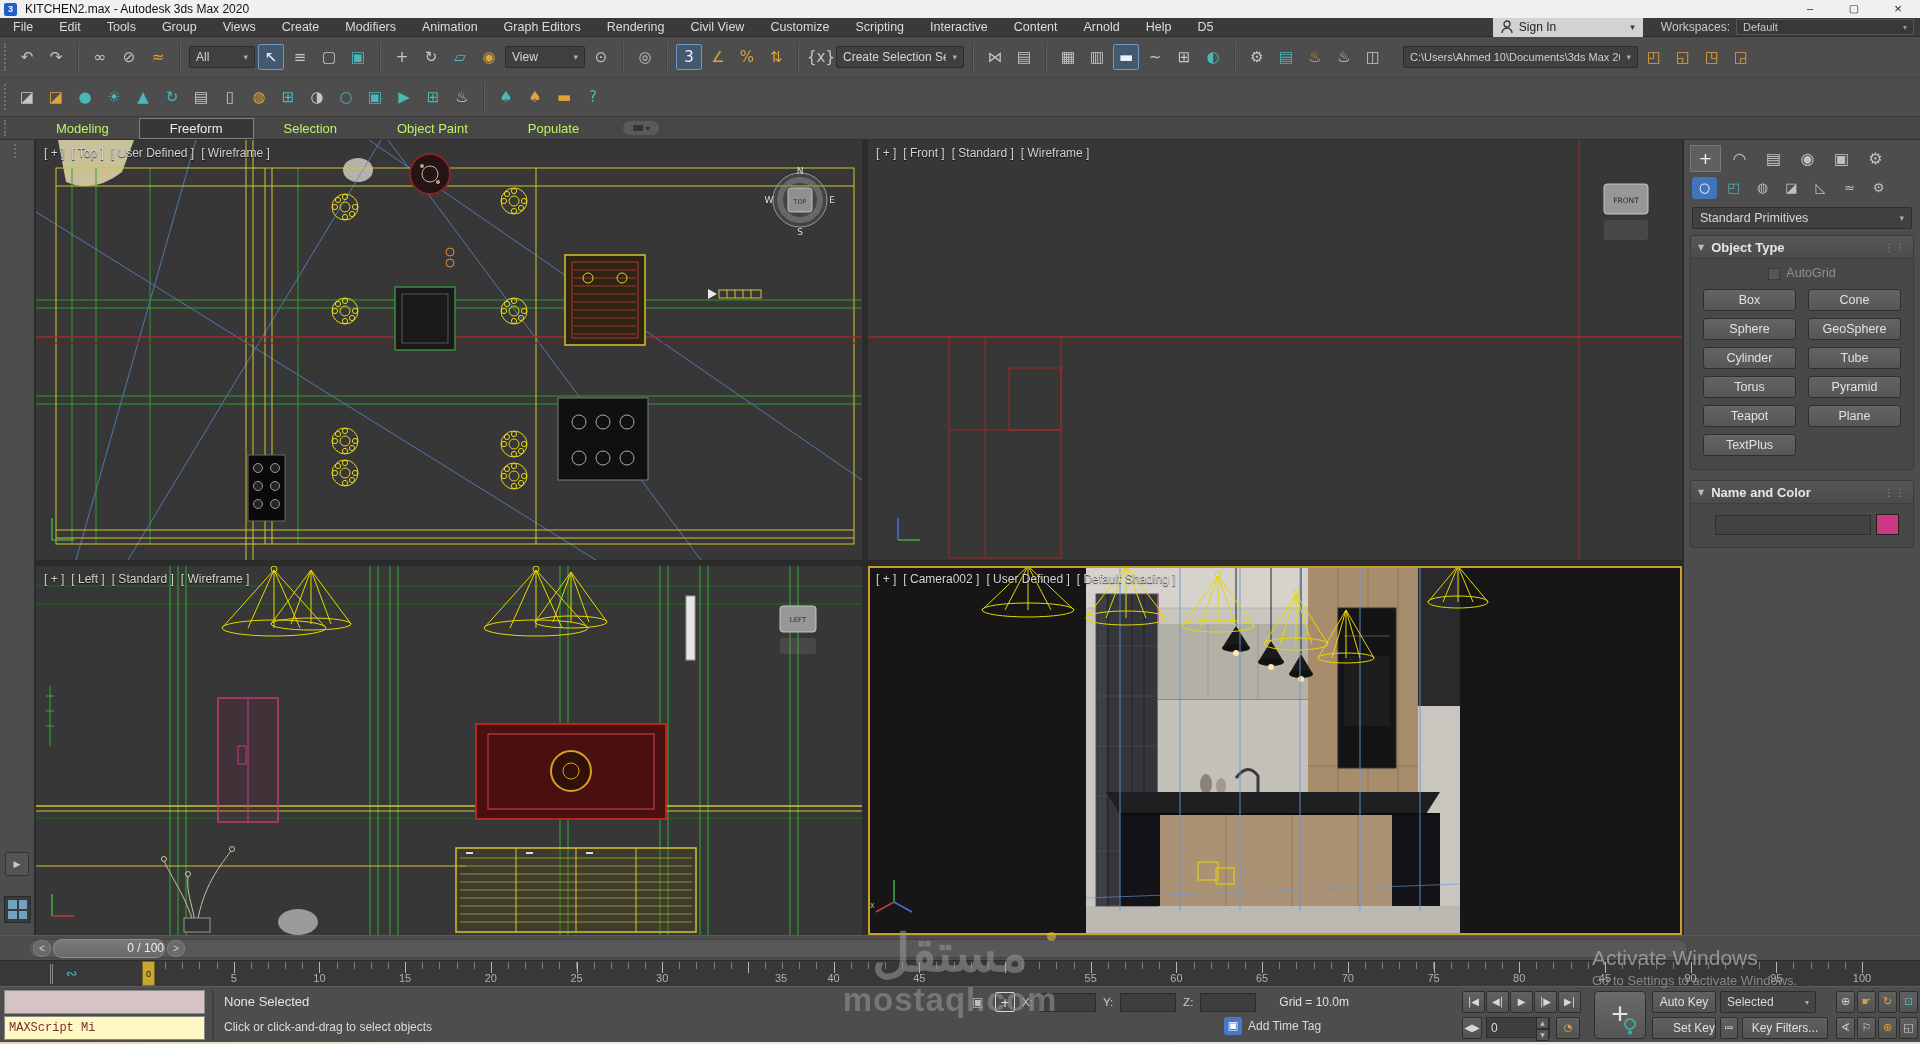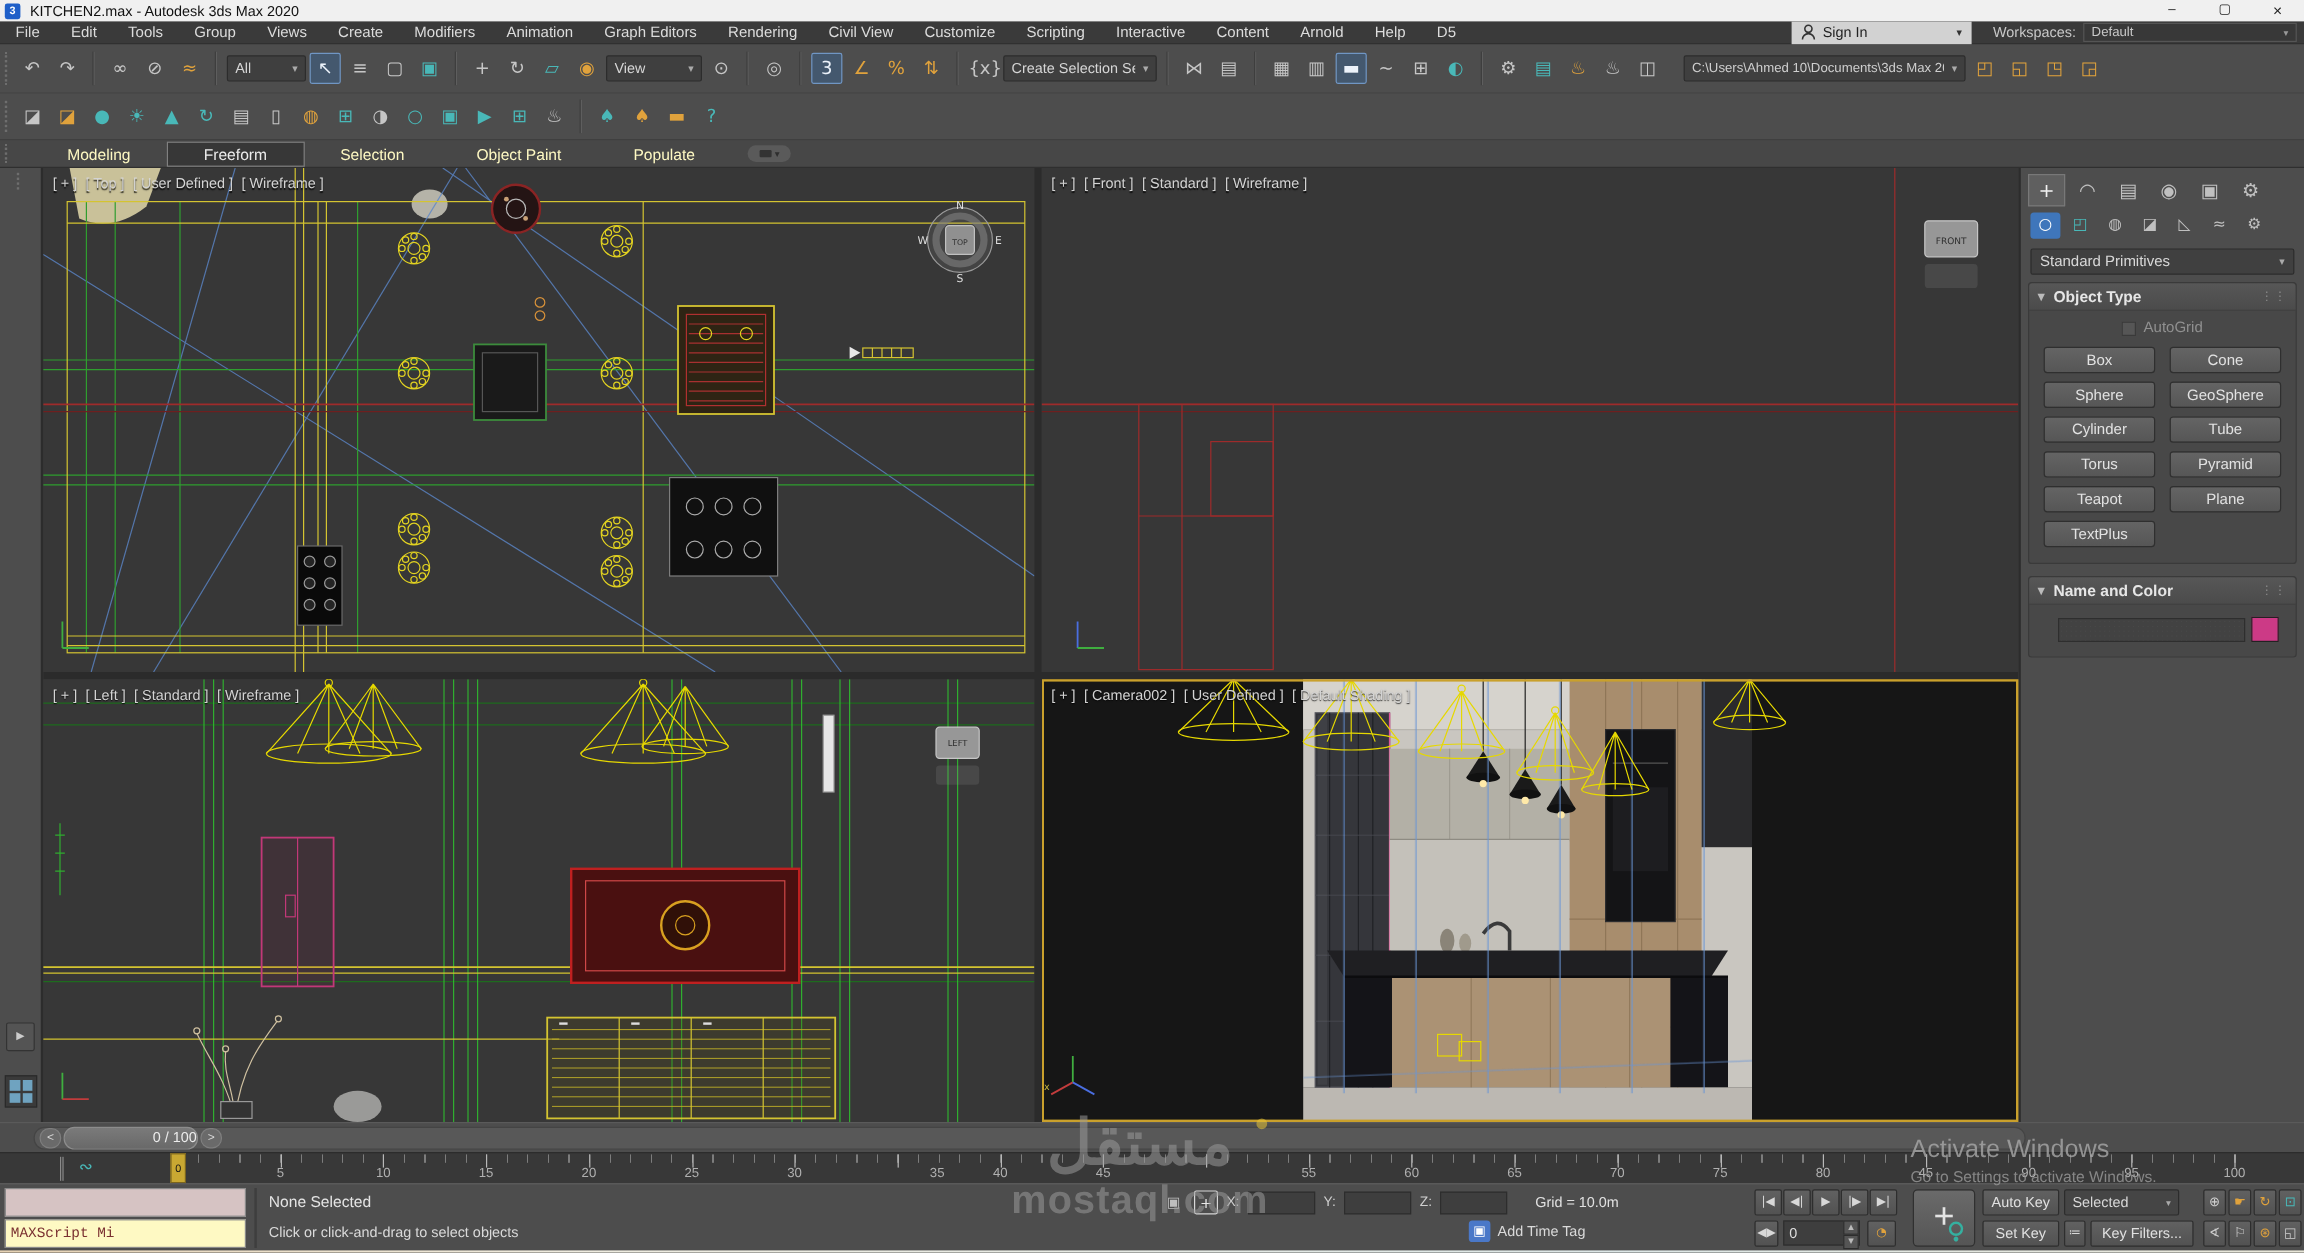--- a/index.html
+++ b/index.html
@@ -37,21 +37,21 @@
   .ticon.act  { background:#44586e; border:1px solid #7096c4; line-height:24px; color:#ecf2fa; }
   .tsep { display:inline-block; width:2px; height:28px; margin:0 5px; background:#3e3e3e; border-right:1px solid #5e5e5e; flex:0 0 auto; }
   .tdd { display:inline-flex; align-items:center; height:22px; background:#3f3f3f; border:1px solid #2c2c2c; border-radius:2px; padding:0 6px; color:#d6d6d6; font-size:12px; flex:0 0 auto; }
   .tdd .lbl { font-style:normal; white-space:nowrap; overflow:hidden; }
   .tdd .car { font-style:normal; margin-left:auto; padding-left:6px; font-size:9px; color:#aaa; }
   .tdd.pathf { margin-left:14px; font-size:11px; color:#cfcfcf; }
 
   
   .ribbonbar { position:absolute; top:117px; left:0; width:100%; height:23px; background:#474747; display:flex; align-items:center; padding-left:26px; border-bottom:1px solid #2f2f2f; }
   .ribbonbar::before { content:""; position:absolute; left:4px; top:3px; height:16px; border-left:2px dotted #6e6e6e; }
-  .rtab { padding:2px 30px; font-size:13px; color:#fef9c3; }
+  .rtab { padding:2px 30px; font-size:13px; color:#bef264; }
   .rtab.active { background:#373737; border:1px solid #808080; color:#ececec; }
   .ribbon-pill { width:36px; height:14px; margin-left:14px; background:#5a5a5a; border-radius:7px; color:#2e2e2e; font-size:8px; display:flex; align-items:center; justify-content:center; gap:3px; }
   .ribbon-pill b { width:10px; height:6px; background:#333; border-radius:1px; }
 
   
   .workarea { position:absolute; top:140px; left:0; width:100%; height:795px; background:#2b2b2b; }
   .leftstrip { position:absolute; left:0; top:0; width:36px; height:795px; background:#4d4d4d; border-right:2px solid #2c2c2c; }
   .leftstrip::before { content:""; position:absolute; left:14px; top:4px; height:14px; border-left:2px dotted #6e6e6e; }
   .strip-expand { position:absolute; left:5px; top:712px; width:24px; height:24px; background:#545454; border:1px solid #333; border-radius:2px; color:#ccc; font-size:9px; text-align:center; line-height:23px; font-family:"DejaVu Sans",sans-serif; }
   .strip-layout { position:absolute; left:4px; top:756px; width:27px; height:27px; background:#3a3a3a; border:1px solid #2a2a2a; display:grid; grid-template-columns:1fr 1fr; gap:2px; padding:3px; }
@@ -846,21 +846,21 @@
       </div>
     <div class="abtn" style="left:1462px; top:30px; width:20px;">◀▶</div>
     <input class="frame-field" value="0" style="">
     <div class="spincol">
         <i>▲</i>
         <i>▼</i>
       </div>
     <div class="abtn" style="left:1556px; top:30px; width:24px; color:#e0a23c;">◔</div>
     <div class="bigkey">+</div>
     <div class="txtbtn" style="left:1652px; top:4px; width:64px;">Auto Key</div>
-    <div class="txtbtn" style="left:1652px; top:30px; width:64px;">Set Key</div>
+    <div class="txtbtn" style="left:1652px; top:30px; width:64px;text-align:right;">Set Key</div>
     <div class="sel-dd">
       <span>Selected</span>
         <i>▾</i>
     </div>
     <div class="abtn" style="left:1720px; top:30px; width:18px;">≔</div>
     <div class="txtbtn" style="left:1742px; top:30px; width:86px;">Key Filters...</div>
     <div class="navgrid" id="navgrid">
         <span>⊕</span>
         <span class="org">☛</span>
         <span class="org">↻</span>

